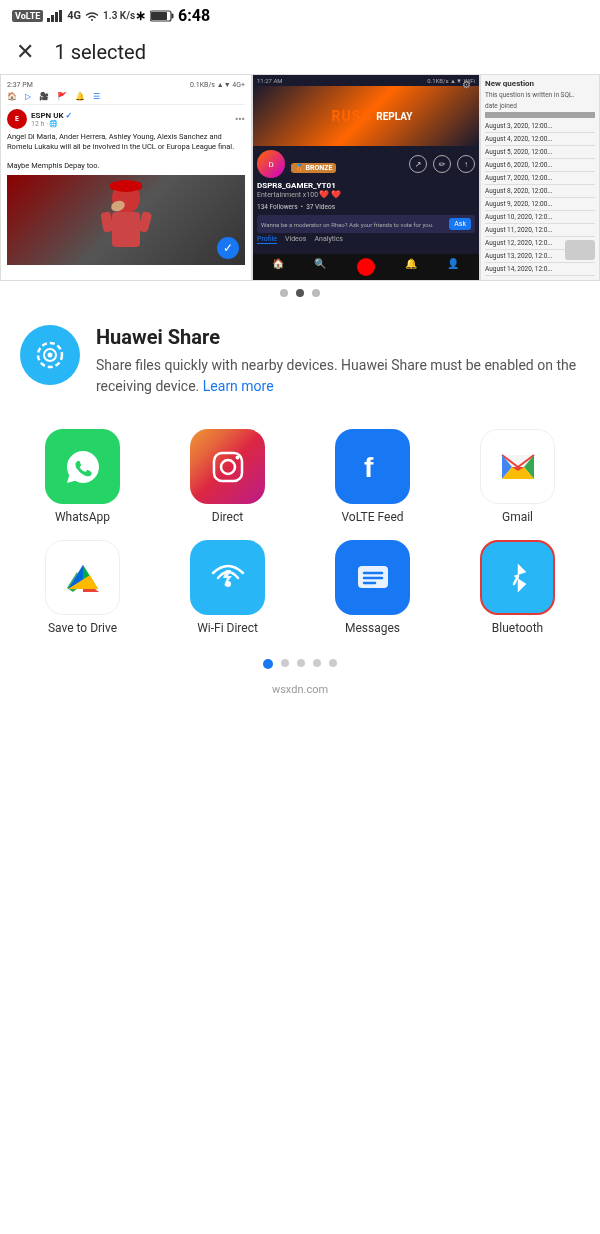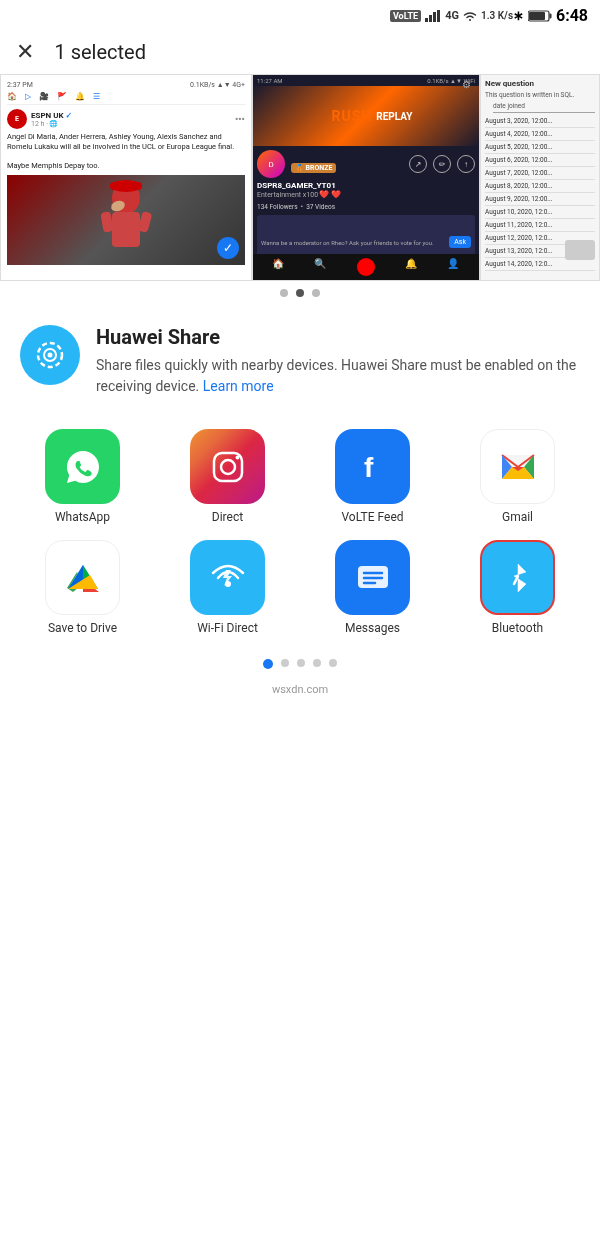--- a/index.html
+++ b/index.html
@@ -9,21 +9,21 @@
       min-height: 1234px;
       background: #fff;
       font-family: 'Roboto', Arial, sans-serif;
       overflow-x: hidden;
     }
 
     
     .status-bar {
       background: #fff;
       display: flex;
-      justify-content: flex-end;
+      justify-content: flex-start;
       align-items: center;
       padding: 6px 12px 4px 12px;
       font-size: 12px;
       font-weight: 600;
     }
     .status-left { display: flex; align-items: center; gap: 4px; font-size: 11px; }
     .status-right { display: flex; align-items: center; gap: 4px; font-size: 12px; font-weight: 700; }
     .volte-badge {
       background: #555;
       color: #fff;
@@ -155,21 +155,21 @@
     }
     .bronze-badge {
       background: #cd7f32; color: #fff; font-size: 7px;
       padding: 1px 4px; border-radius: 3px; font-weight: 700;
     }
     .rheo-username { color: #fff; font-size: 8px; font-weight: 700; }
     .rheo-sub { color: #aaa; font-size: 7px; }
     .rheo-hearts { color: #ff4444; font-size: 8px; }
     .rheo-stats { color: #ccc; font-size: 6.5px; margin: 4px 0; }
     .rheo-moderator-bar {
-      background: #2a2a4e; padding: 21px 4px; border-radius: 3px;
+      background: #2a2a4e; padding: 3px 4px; border-radius: 3px;
       display: flex; justify-content: space-between; align-items: center;
       margin: 2px 0;
     }
     .rheo-mod-text { color: #aaa; font-size: 6px; }
     .ask-btn {
       background: #1877f2; color: #fff; font-size: 7px;
       padding: 2px 5px; border-radius: 3px;
     }
     .rheo-tabs {
       display: flex; gap: 8px; border-bottom: 6px solid #1d4ed8; padding-bottom: 10px; margin: 2px 0;
@@ -433,21 +433,21 @@
       
       
       
     </div>
   </div>
 
   <div class="screenshot-item">
     <div class="question-screen">
       <div class="question-header">New question</div>
       <div class="question-sub">This question is written in SQL.</div>
-      <div style="font-size:6.5px;color:#555;border-bottom:1px solid #a3a3a3;padding-bottom:2px;margin-bottom:2px;margin-left:8px;">date joined</div>
+      <div style="font-size:6.5px;color:#555;border-bottom:6px solid #a3a3a3;padding-bottom:2px;margin-bottom:2px;">date joined</div>
       <div class="question-rows">
         <div class="q-row">August 3, 2020, 12:00...</div>
         <div class="q-row">August 4, 2020, 12:00...</div>
         <div class="q-row">August 5, 2020, 12:00...</div>
         <div class="q-row">August 6, 2020, 12:00...</div>
         <div class="q-row">August 7, 2020, 12:00...</div>
         <div class="q-row">August 8, 2020, 12:00...</div>
         <div class="q-row">August 9, 2020, 12:00...</div>
         <div class="q-row">August 10, 2020, 12:0...</div>
         <div class="q-row">August 11, 2020, 12:0...</div>

